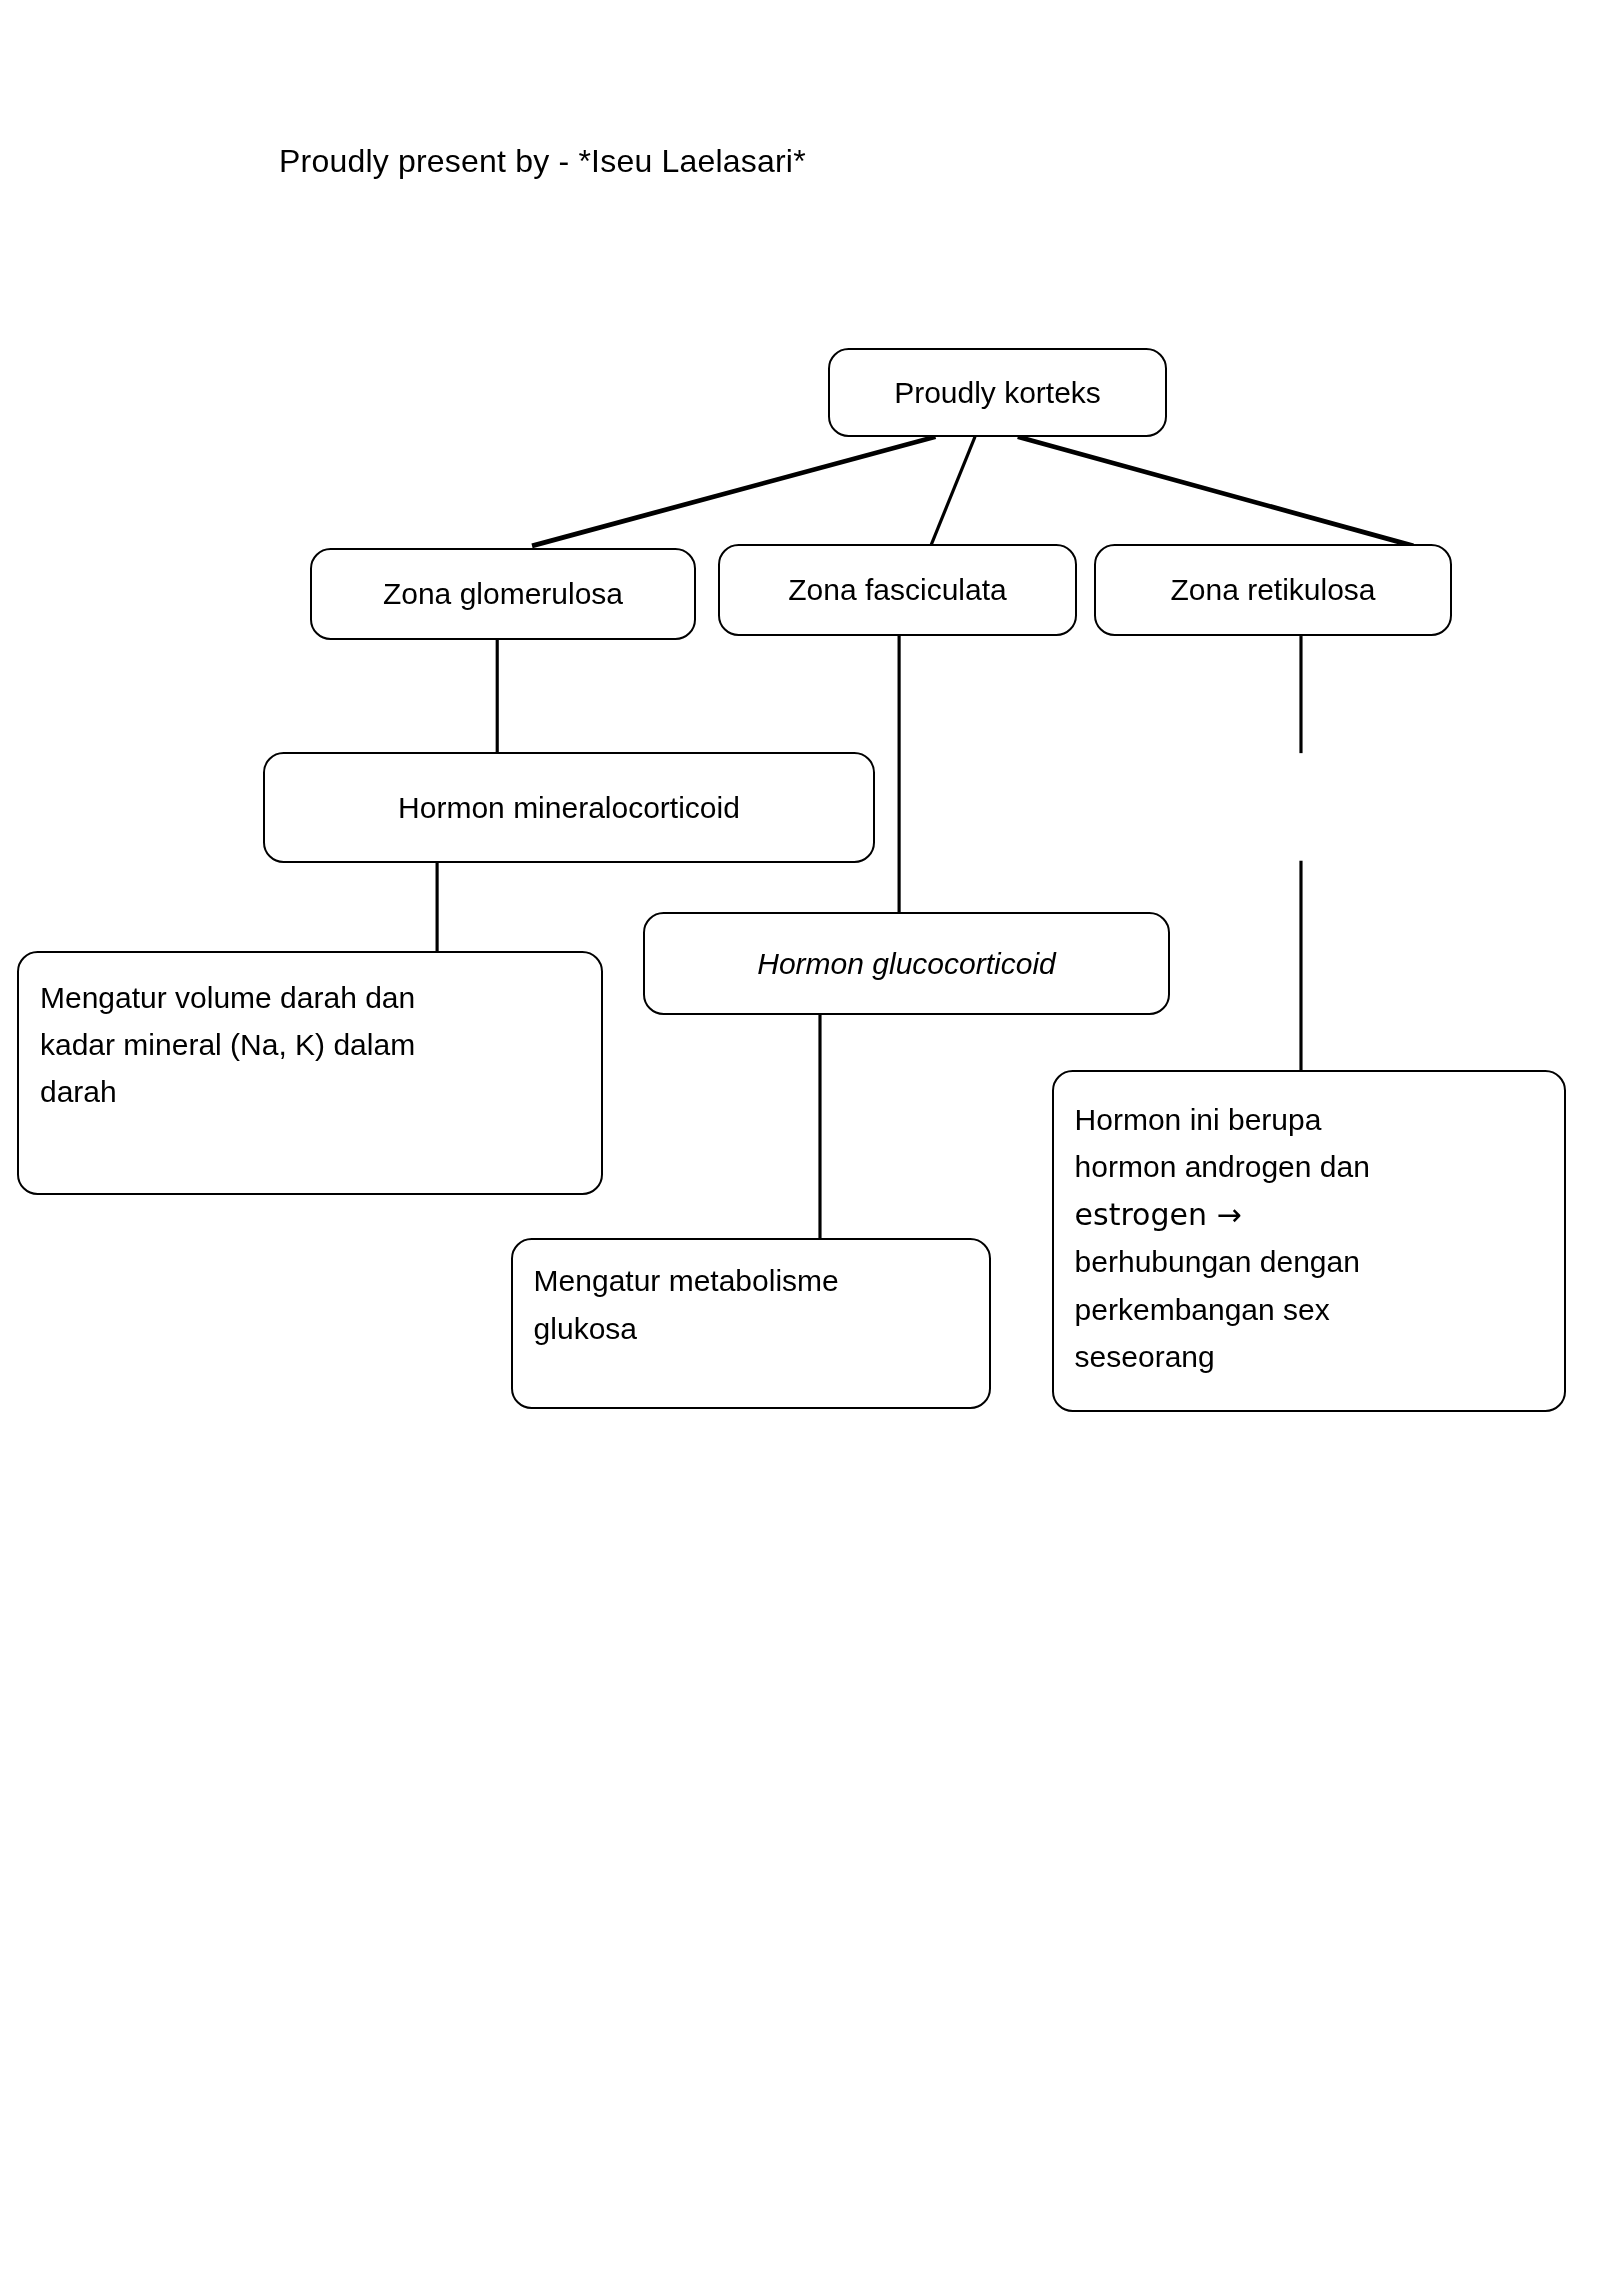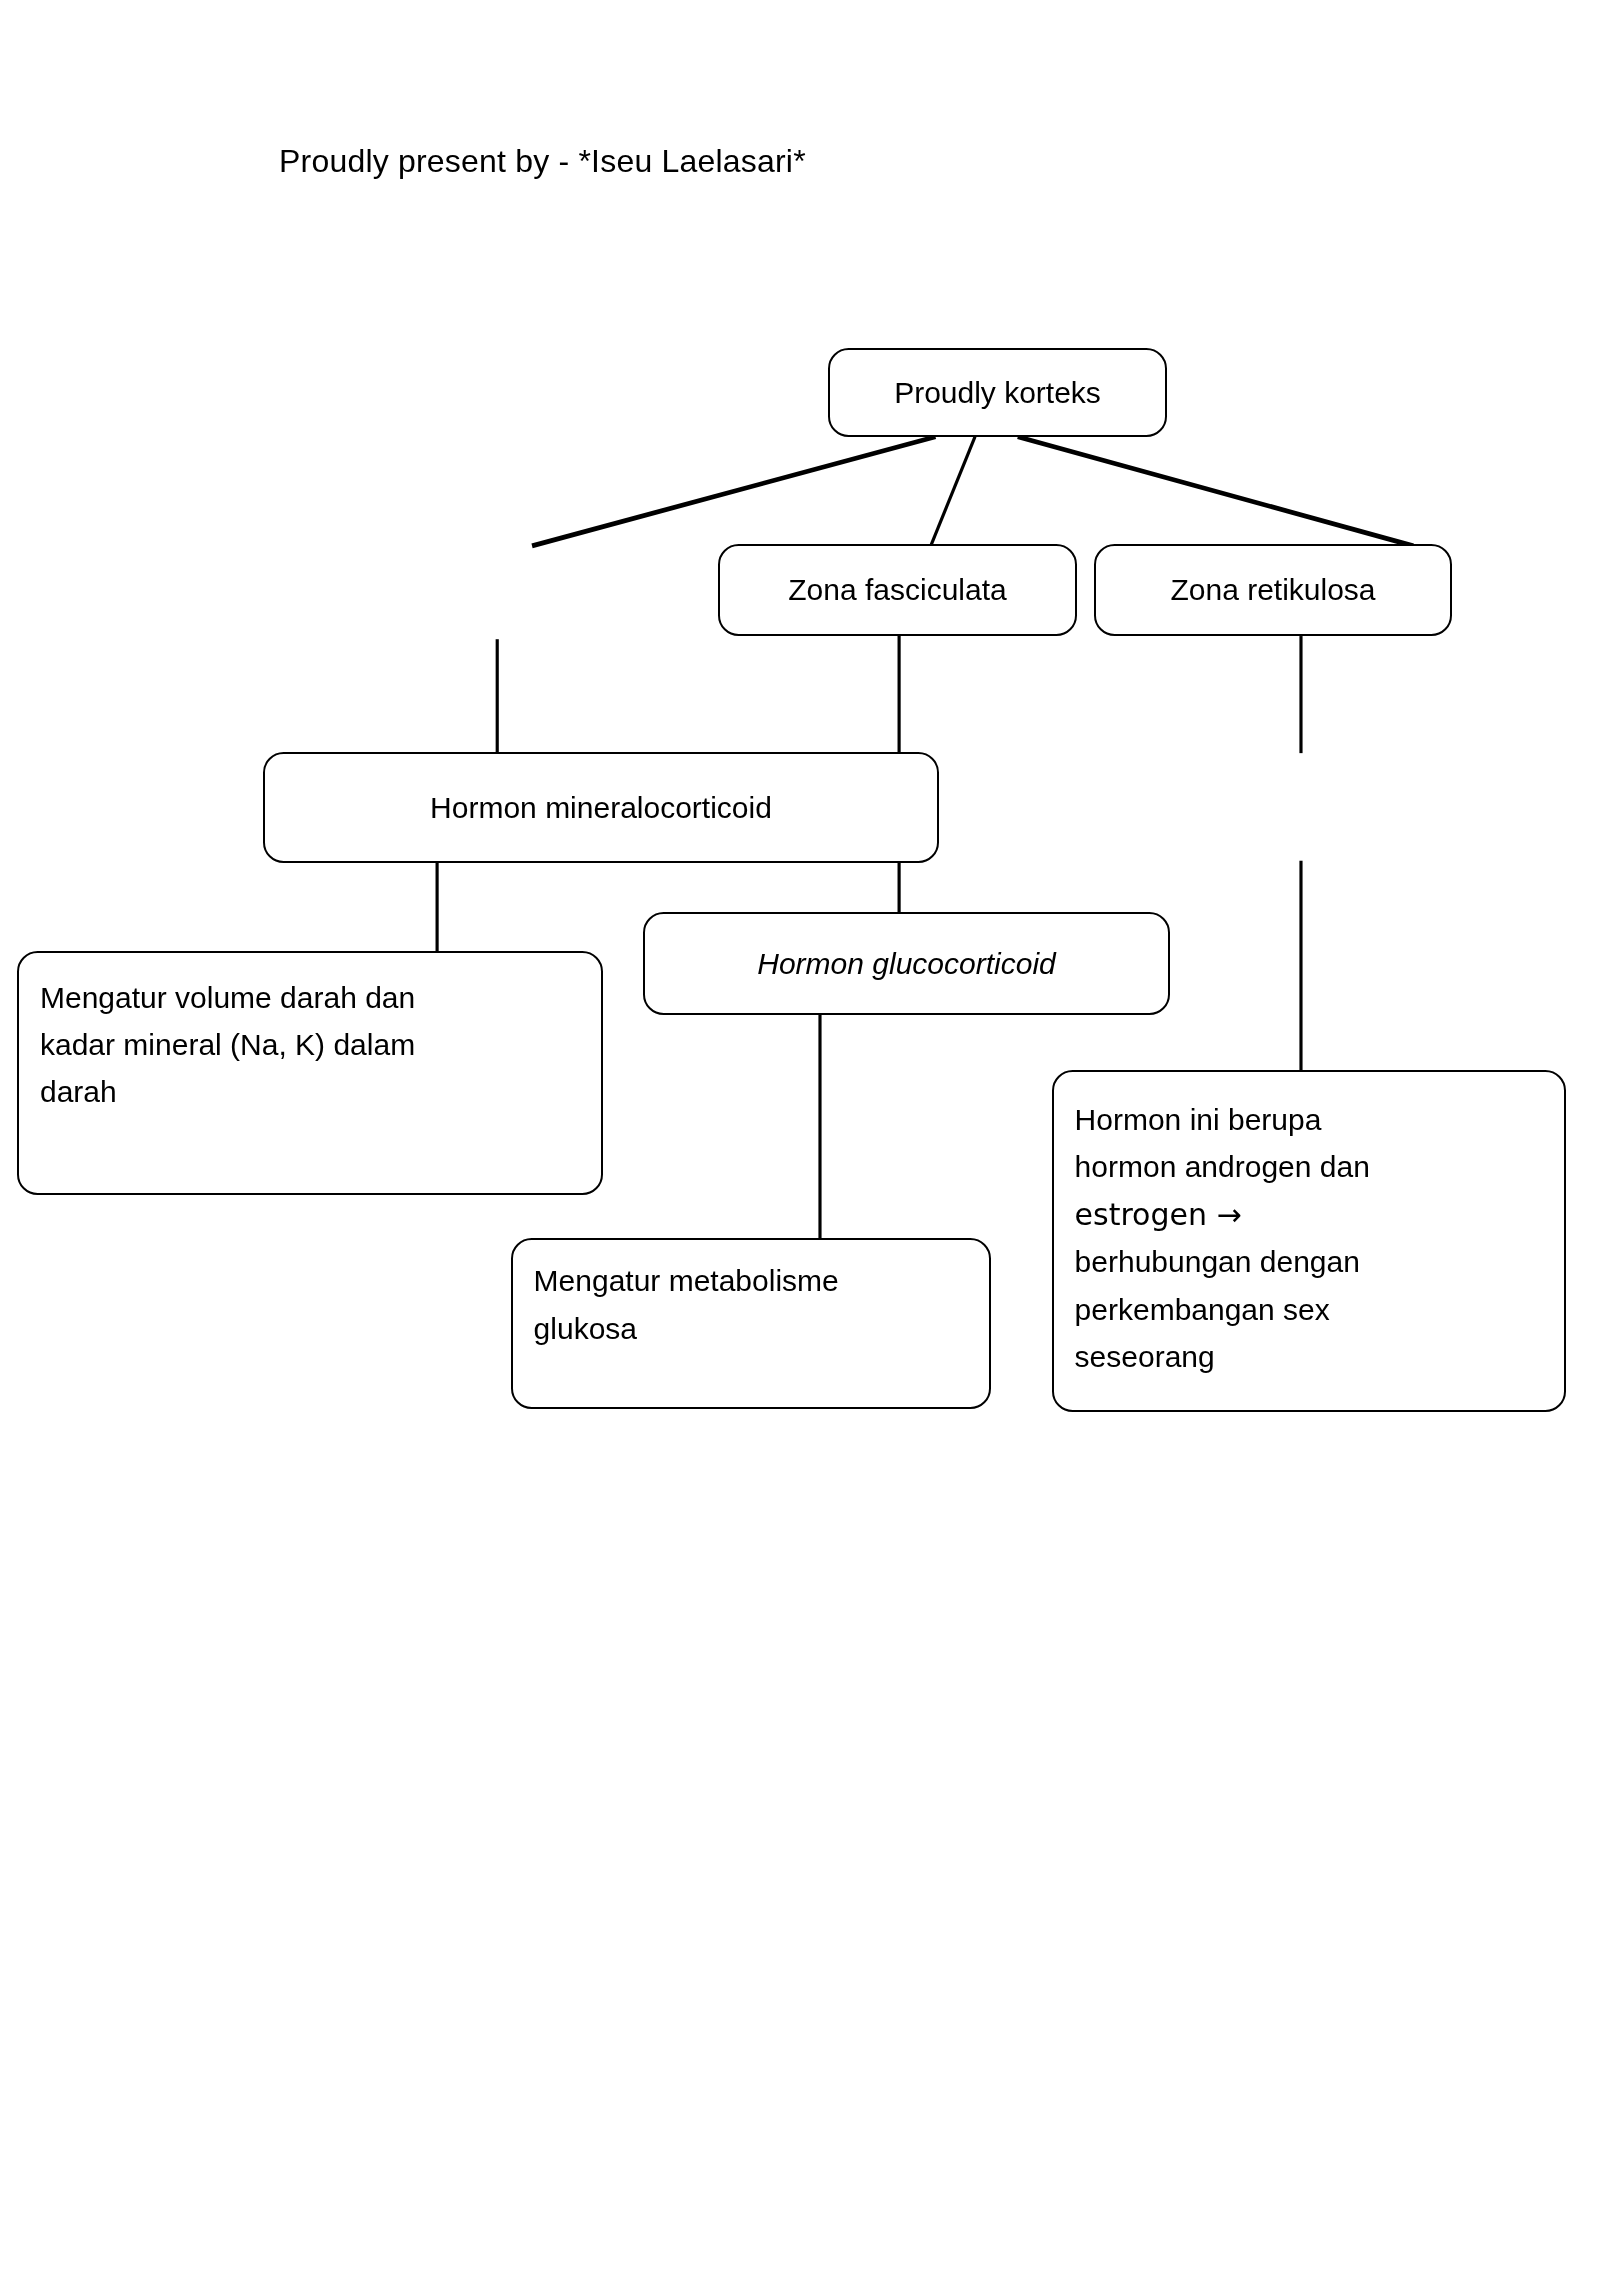--- a/index.html
+++ b/index.html
@@ -54,21 +54,21 @@
   }
   .node.center .label {
     text-align: center;
     padding: 0 14.2px;
   }
   
   #node-root        { left: 828px; top: 348px;  width: 339px;  height: 89px; }
   #node-glomerulosa { left: 310px;  top: 548px;  width: 386px;  height: 92px; }
   #node-fasciculata { left: 718px;  top: 544px;  width: 359px;  height: 92px; }
   #node-retikulosa  { left: 1094px; top: 544px;  width: 358px;  height: 92px; }
-  #node-mineralo    { left: 263px;  top: 752px;  width: 676px;  height: 111px; }
+  #node-mineralo    { left: 263px;  top: 752px;  width: 612px;  height: 111px; }
   #node-gonado      { left: 1033px; top: 752px;  width: 525px;  height: 111px; }
   #node-gluco       { left: 643px;  top: 912px; width: 527px;  height: 103px; font-style: italic; }
   #node-leaf-mineral{ left: 17.4px;   top: 951px; width: 586px;  height: 244px;
                       align-items: flex-start; padding-top: 20.6px; }
   #node-leaf-gluco  { left: 511px;  top: 1238px; width: 480px;  height: 171px;
                       align-items: flex-start; padding-top: 17.4px; }
   #node-leaf-gonado { left: 1052px; top: 1070px; width: 514px;  height: 342px;
                       align-items: flex-start; padding-top: 24px; }
   #node-leaf-gonado .label { overflow: visible; }
   .arrow-glyph { font-family: "DejaVu Sans", sans-serif; }
@@ -92,20 +92,23 @@
 
     <line x1="552" y1="1088" x2="552" y2="1204" stroke="#000" stroke-width="4"></line>
     <line x1="1036" y1="1280" x2="1036" y2="1566" stroke="#000" stroke-width="4"></line>
     <line x1="1644" y1="1088" x2="1644" y2="1354" stroke="#000" stroke-width="4"></line>
   </svg>
 
   <div class="node center" id="node-root">
     <div class="label">Proudly korteks</div>
   </div>
 
+  <div class="node center" id="node-glomerulosa">
+    <div class="label">Zona glomerulosa</div>
+  </div>
   <div class="node center" id="node-fasciculata">
     <div class="label">Zona fasciculata</div>
   </div>
   <div class="node center" id="node-retikulosa">
     <div class="label">Zona retikulosa</div>
   </div>
 
   <div class="node center" id="node-mineralo">
     <div class="label">Hormon mineralocorticoid</div>
   </div>

